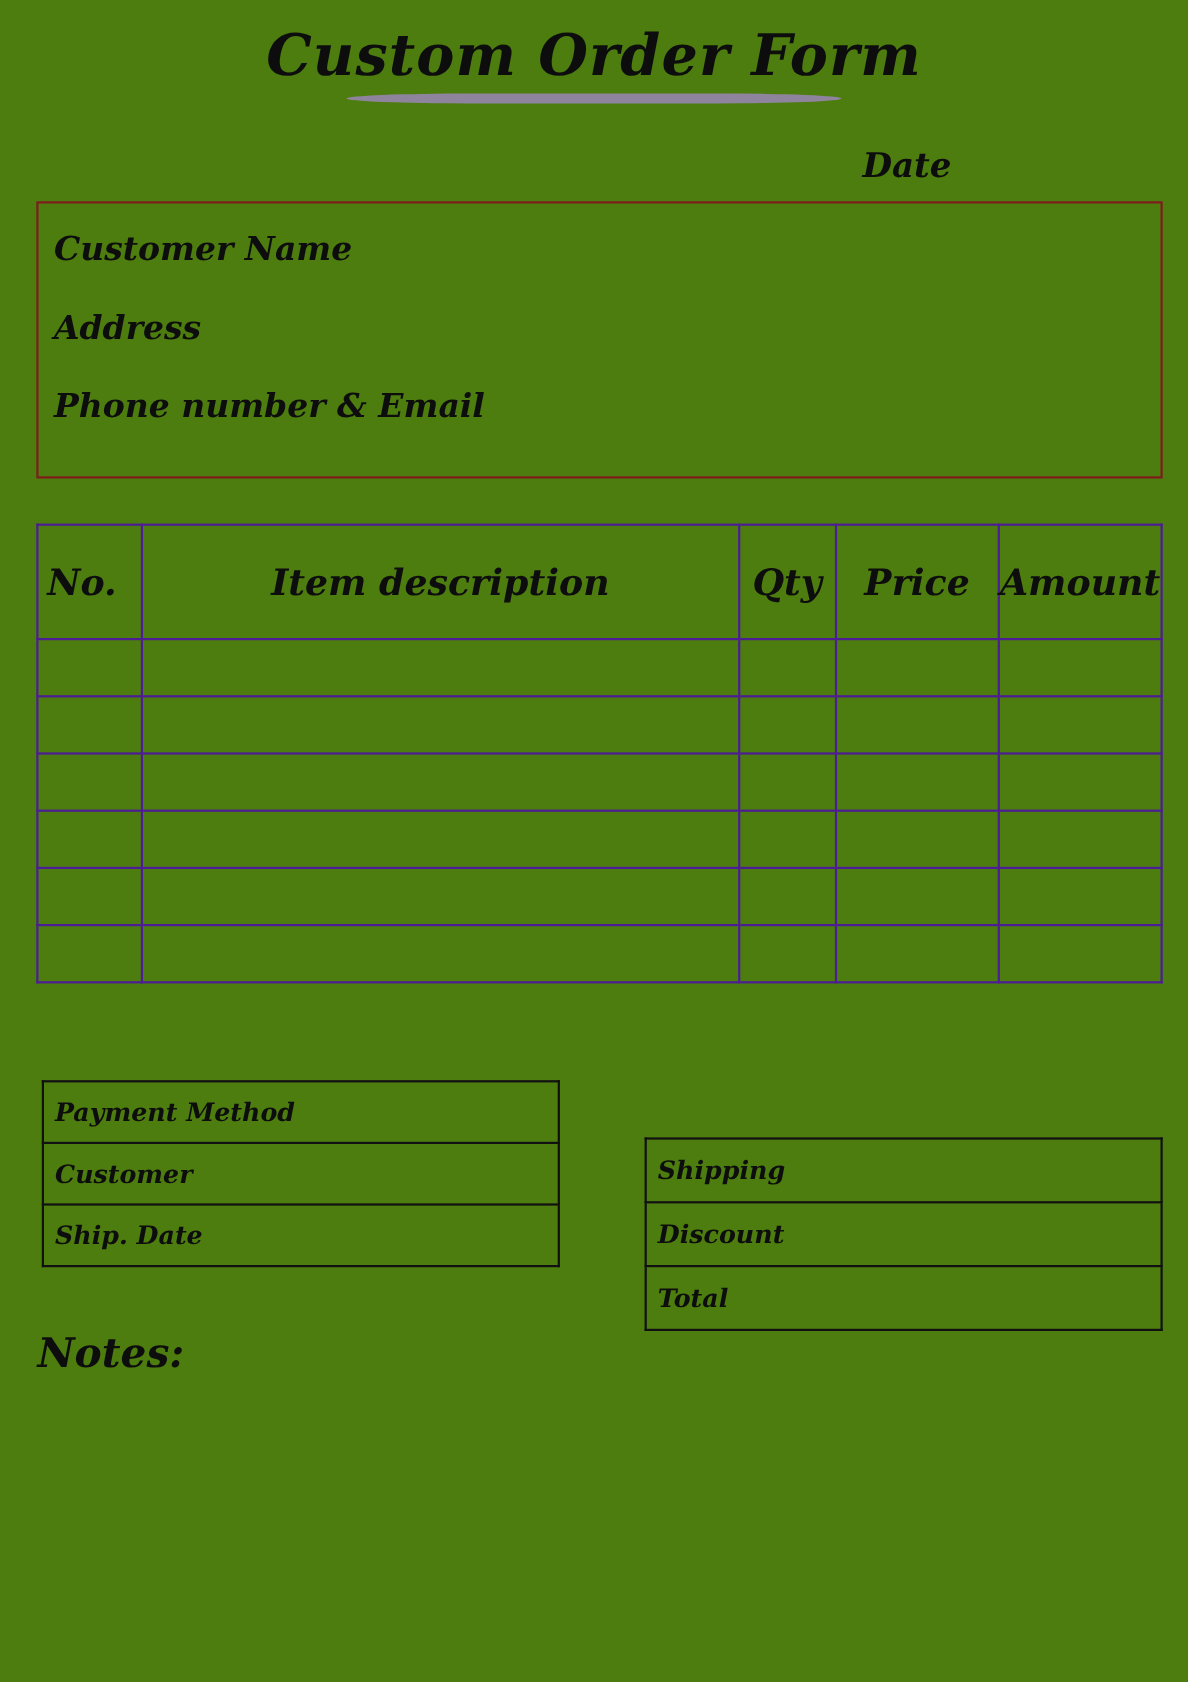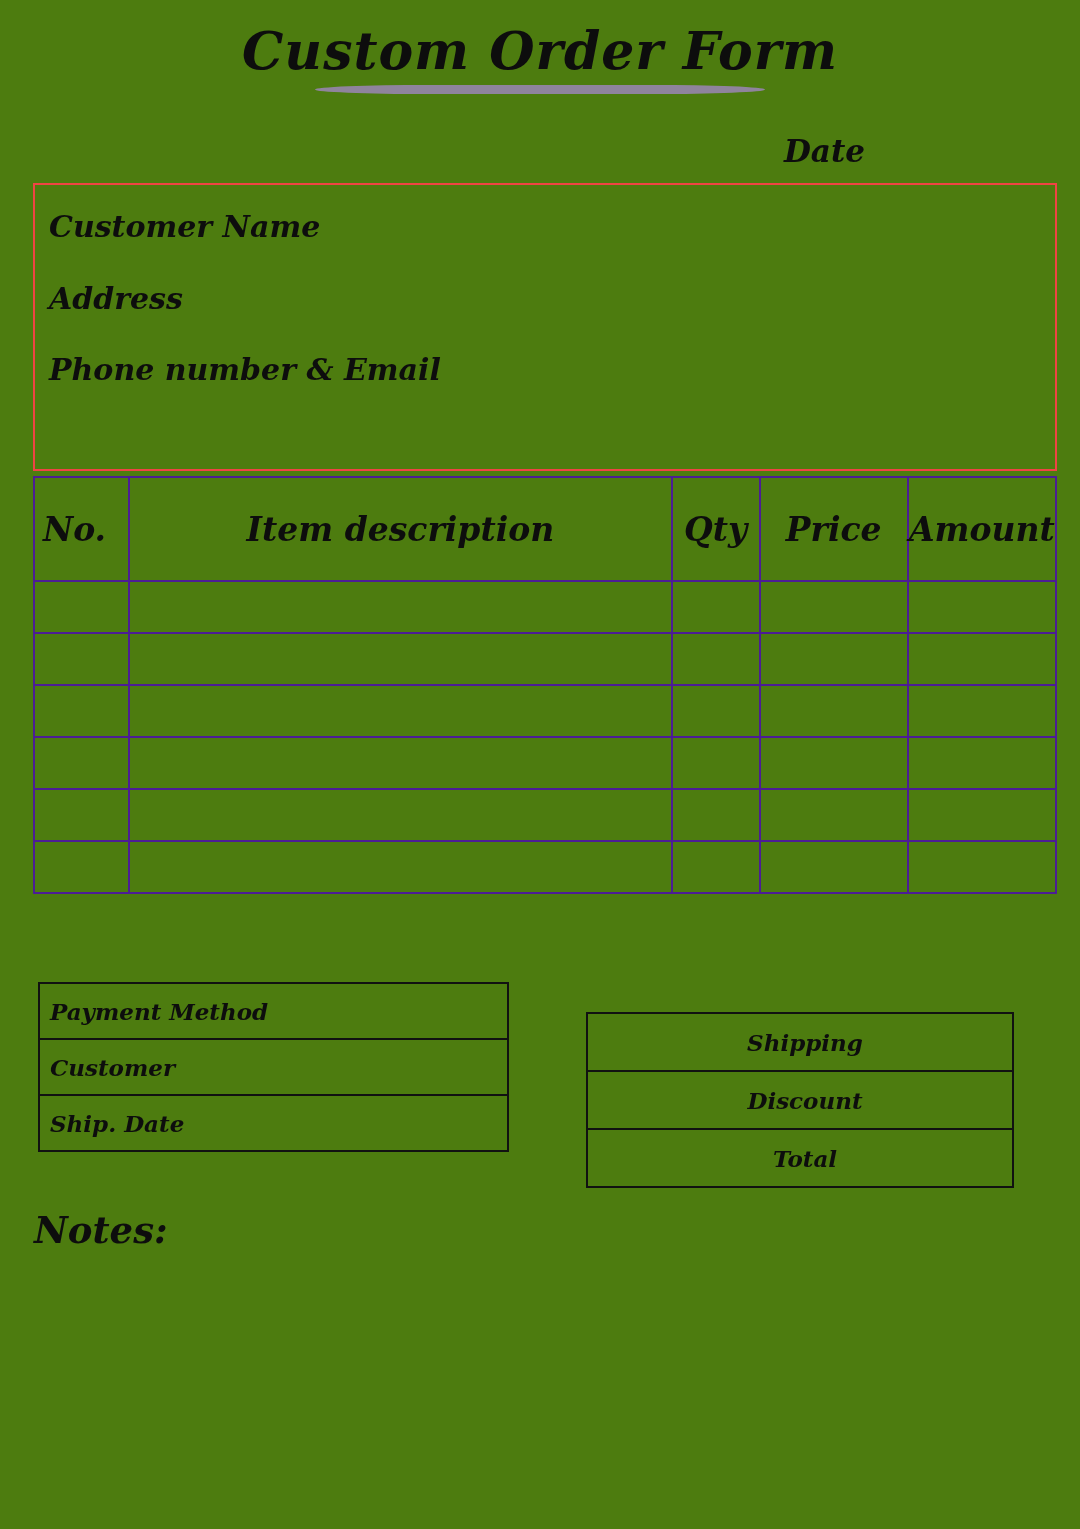--- a/index.html
+++ b/index.html
@@ -61,22 +61,22 @@
     font-size: 31px;
     color: #0d0d0d;
   }
 
   
   .customer-box {
     position: absolute;
     left: 33px;
     top: 183px;
     width: 1024px;
-    height: 288px;
-    border: 2px solid #ef4444;
+    height: 252px;
+    border: 2px solid #7f1d1d;
     box-sizing: border-box;
   }
   .cust-line {
     position: absolute;
     left: 14px;
     font-family: "DejaVu Serif", serif;
     font-style: italic;
     font-weight: bold;
     font-size: 30px;
     color: #0d0d0d;
@@ -129,25 +129,24 @@
     position: absolute;
     left: 38px;
     top: 982px;
     width: 471px;
     border-collapse: collapse;
     table-layout: fixed;
   }
   .bottom-right {
     position: absolute;
     left: 586px;
-    top: 1012px;
-    width: 428px;
+    top: 1034px;
+    width: 471px;
     border-collapse: collapse;
     table-layout: fixed;
-    text-align: center;
   }
   .bottom-left td, .bottom-right td {
     border: 2px solid #111111;
     height: 56px;
     box-sizing: border-box;
     padding: 0 0 0 10px;
     vertical-align: middle;
     font-family: "DejaVu Serif", serif;
     font-style: italic;
     font-weight: bold;

